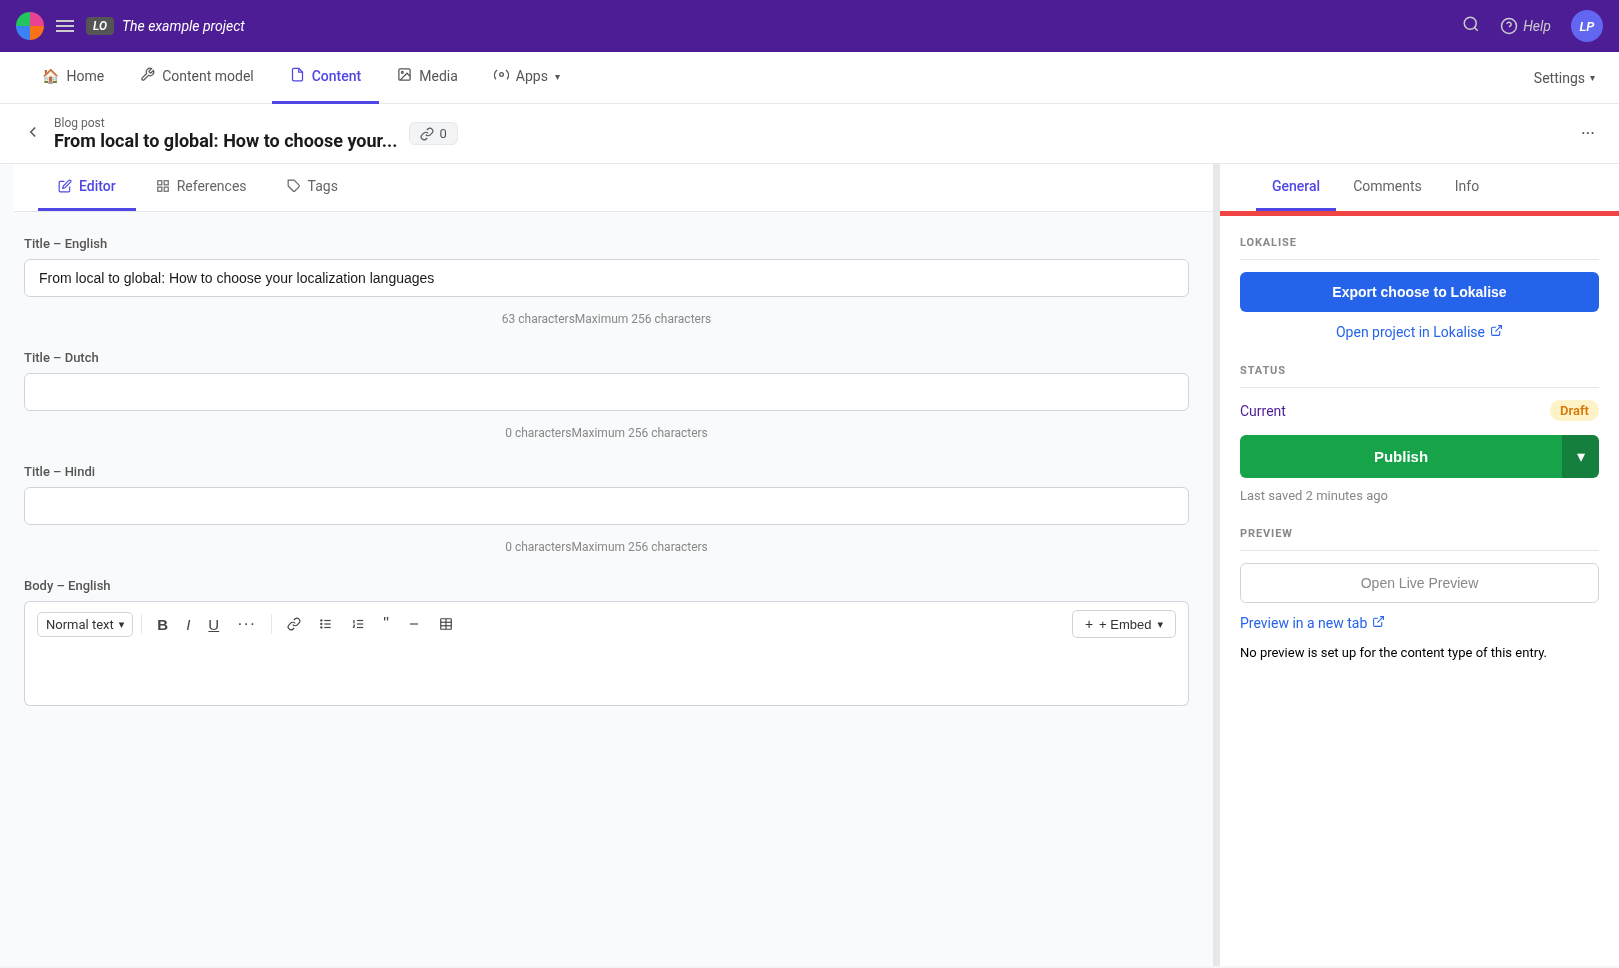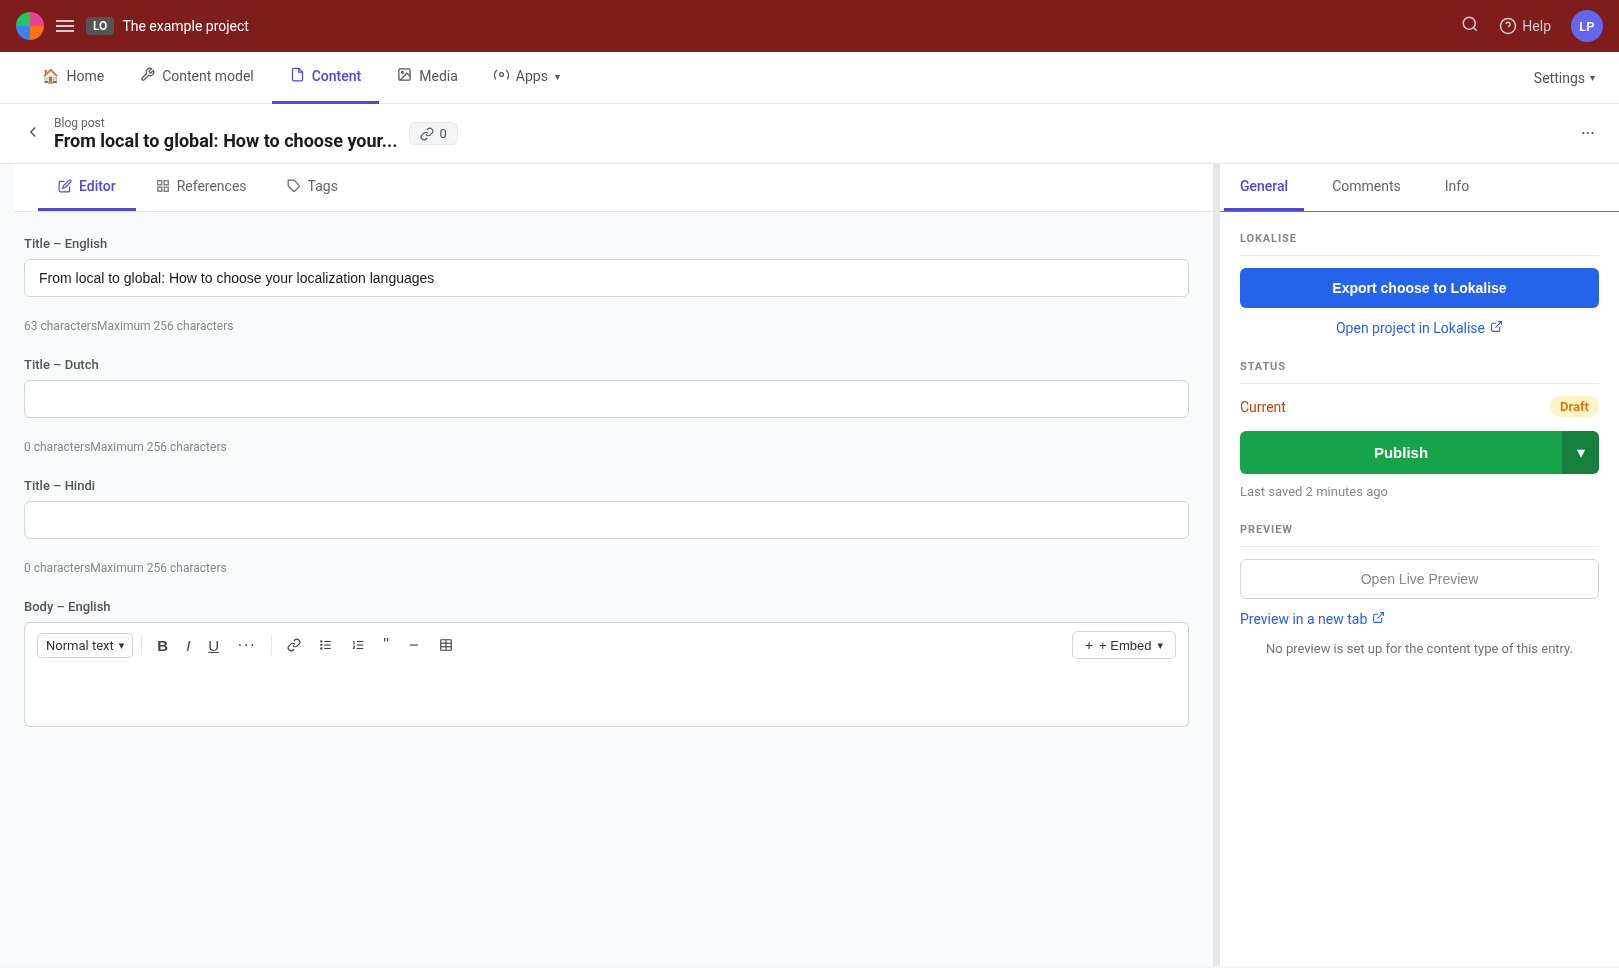--- a/index.html
+++ b/index.html
@@ -1,25 +1,26 @@
 <!DOCTYPE html>
 <html><head>
   <meta charset="utf-8">
   <style>
     * { box-sizing: border-box; margin: 0; padding: 0; }
     body { font-family: -apple-system, BlinkMacSystemFont, 'Segoe UI', Roboto, sans-serif; background: #f5f5f5; color: #1a1a1a; font-size: 14px; }
 
     
     .topbar {
-      background: #7f1d1d;
+      background: #4c1d95;
       height: 52px;
       display: flex;
       align-items: center;
       padding: 0 16px;
       justify-content: space-between;
+      font-style: italic;
     }
     .topbar-left { display: flex; align-items: center; gap: 12px; }
     .topbar-logo { width: 28px; height: 28px; background: conic-gradient(#e84393 0deg 90deg, #f97316 90deg 180deg, #3b82f6 180deg 270deg, #22c55e 270deg 360deg); border-radius: 50%; }
     .topbar-menu { color: #ccc; font-size: 18px; cursor: pointer; display: flex; flex-direction: column; gap: 3px; }
     .topbar-menu span { width: 18px; height: 2px; background: #ccc; display: block; }
     .topbar-project { display: flex; align-items: center; gap: 8px; color: #fff; font-size: 14px; }
     .topbar-project-badge { background: #555; color: #fff; border-radius: 4px; padding: 2px 7px; font-size: 12px; font-weight: 600; }
     .topbar-right { display: flex; align-items: center; gap: 20px; color: #ccc; }
     .topbar-right .help-btn { display: flex; align-items: center; gap: 5px; color: #ccc; font-size: 14px; }
     .topbar-right .avatar { width: 32px; height: 32px; border-radius: 50%; background: #6366f1; color: #fff; display: flex; align-items: center; justify-content: center; font-weight: 600; font-size: 13px; }
@@ -78,60 +79,60 @@
     }
     .tab-item { padding: 14px 20px; font-size: 14px; color: #666; cursor: pointer; border-bottom: 3px solid transparent; display: flex; align-items: center; gap: 7px; }
     .tab-item.active { color: #4f46e5; border-bottom: 3px solid #4f46e5; font-weight: 500; }
 
     
     .content-fields { padding: 24px 24px 24px 24px; display: flex; flex-direction: column; gap: 0; }
 
     .field-group { margin-bottom: 24px; }
     .field-label { font-size: 13px; color: #555; margin-bottom: 8px; font-weight: 500; }
     .field-input { width: 100%; border: 1px solid #d1d5db; border-radius: 6px; padding: 10px 14px; font-size: 14px; background: #fff; color: #1a1a1a; outline: none; }
-    .field-meta { display: flex; justify-content: flex-start; margin-top: 22px; font-size: 12px; color: #888; }
+    .field-meta { display: flex; justify-content: center; margin-top: 15px; font-size: 12px; color: #888; }
 
     
     .editor-toolbar { background: #fff; border: 1px solid #d1d5db; border-bottom: none; border-radius: 6px 6px 0 0; padding: 8px 12px; display: flex; align-items: center; gap: 4px; flex-wrap: wrap; }
     .editor-body { background: #fff; border: 1px solid #d1d5db; border-top: none; border-radius: 0 0 6px 6px; min-height: 60px; padding: 12px 14px; }
     .toolbar-btn { border: none; background: transparent; cursor: pointer; padding: 5px 7px; border-radius: 4px; font-size: 14px; color: #444; display: flex; align-items: center; justify-content: center; }
     .toolbar-divider { width: 1px; height: 20px; background: #e5e7eb; margin: 0 4px; }
     .toolbar-text-select { border: 1px solid #d1d5db; border-radius: 5px; padding: 4px 8px; font-size: 13px; color: #333; background: #fff; display: flex; align-items: center; gap: 5px; cursor: pointer; }
     .embed-btn { margin-left: auto; border: 1px solid #d1d5db; border-radius: 5px; padding: 5px 12px; background: #fff; font-size: 13px; color: #333; display: flex; align-items: center; gap: 6px; cursor: pointer; }
 
     
     .divider-v { width: 6px; background: #e5e7eb; cursor: col-resize; flex-shrink: 0; }
 
     
     .right-sidebar { width: 400px; background: #fff; border-left: 1px solid #e5e7eb; overflow-y: auto; }
-    .sidebar-tabs { display: flex; border-bottom: 1px solid #ef4444; padding: 0 4px; gap: 12px; }
+    .sidebar-tabs { display: flex; border-bottom: 5px solid #ef4444; padding: 0 36px; gap: 1px; }
     .sidebar-tab { padding: 14px 16px; font-size: 14px; color: #666; cursor: pointer; border-bottom: 3px solid transparent; }
     .sidebar-tab.active { color: #4f46e5; border-bottom: 3px solid #4f46e5; font-weight: 500; }
     .sidebar-content { padding: 20px; }
 
     .sidebar-section { margin-bottom: 24px; }
     .sidebar-section-title { font-size: 11px; font-weight: 700; color: #888; letter-spacing: 0.08em; text-transform: uppercase; margin-bottom: 12px; padding-bottom: 10px; border-bottom: 1px solid #e5e7eb; }
 
     .lokalise-export-btn { width: 100%; background: #2563eb; color: #fff; border: none; border-radius: 6px; padding: 12px; font-size: 14px; font-weight: 600; cursor: pointer; margin-bottom: 12px; }
     .lokalise-link { color: #2563eb; font-size: 14px; display: flex; align-items: center; justify-content: center; gap: 5px; text-decoration: none; cursor: pointer; }
 
     .status-row { display: flex; justify-content: space-between; align-items: center; margin-bottom: 14px; }
-    .status-label { color: #c2410c; font-size: 14px; }
+    .status-label { color: #4c1d95; font-size: 14px; }
     .status-badge { background: #fef3c7; color: #d97706; border-radius: 10px; padding: 3px 10px; font-size: 13px; font-weight: 600; }
 
     .publish-row { display: flex; margin-bottom: 10px; border-radius: 6px; overflow: hidden; }
     .publish-main { flex: 1; background: #16a34a; color: #fff; border: none; padding: 12px; font-size: 15px; font-weight: 600; cursor: pointer; }
     .publish-dropdown { background: #15803d; color: #fff; border: none; border-left: 1px solid #15803d; padding: 12px 14px; cursor: pointer; font-size: 16px; }
 
     .last-saved { font-size: 13px; color: #888; margin-top: 6px; }
 
     .preview-section { margin-top: 8px; }
     .open-live-preview-btn { width: 100%; border: 1px solid #d1d5db; background: #fff; border-radius: 6px; padding: 11px; font-size: 14px; color: #888; cursor: pointer; margin-bottom: 12px; }
     .preview-new-tab { display: flex; align-items: flex-start; gap: 5px; color: #2563eb; font-size: 14px; cursor: pointer; margin-bottom: 12px; text-decoration: none; }
-    .preview-note { font-size: 13px; color: #737373; line-height: 1.5; text-align: center; }
+    .preview-note { font-size: 13px; color: #000000; line-height: 1.5; }
   </style>
 </head>
 <body>
 
 <div class="topbar">
   <div class="topbar-left">
     <div class="topbar-logo"></div>
     <div class="topbar-menu">
       <span></span>
         <span></span>

